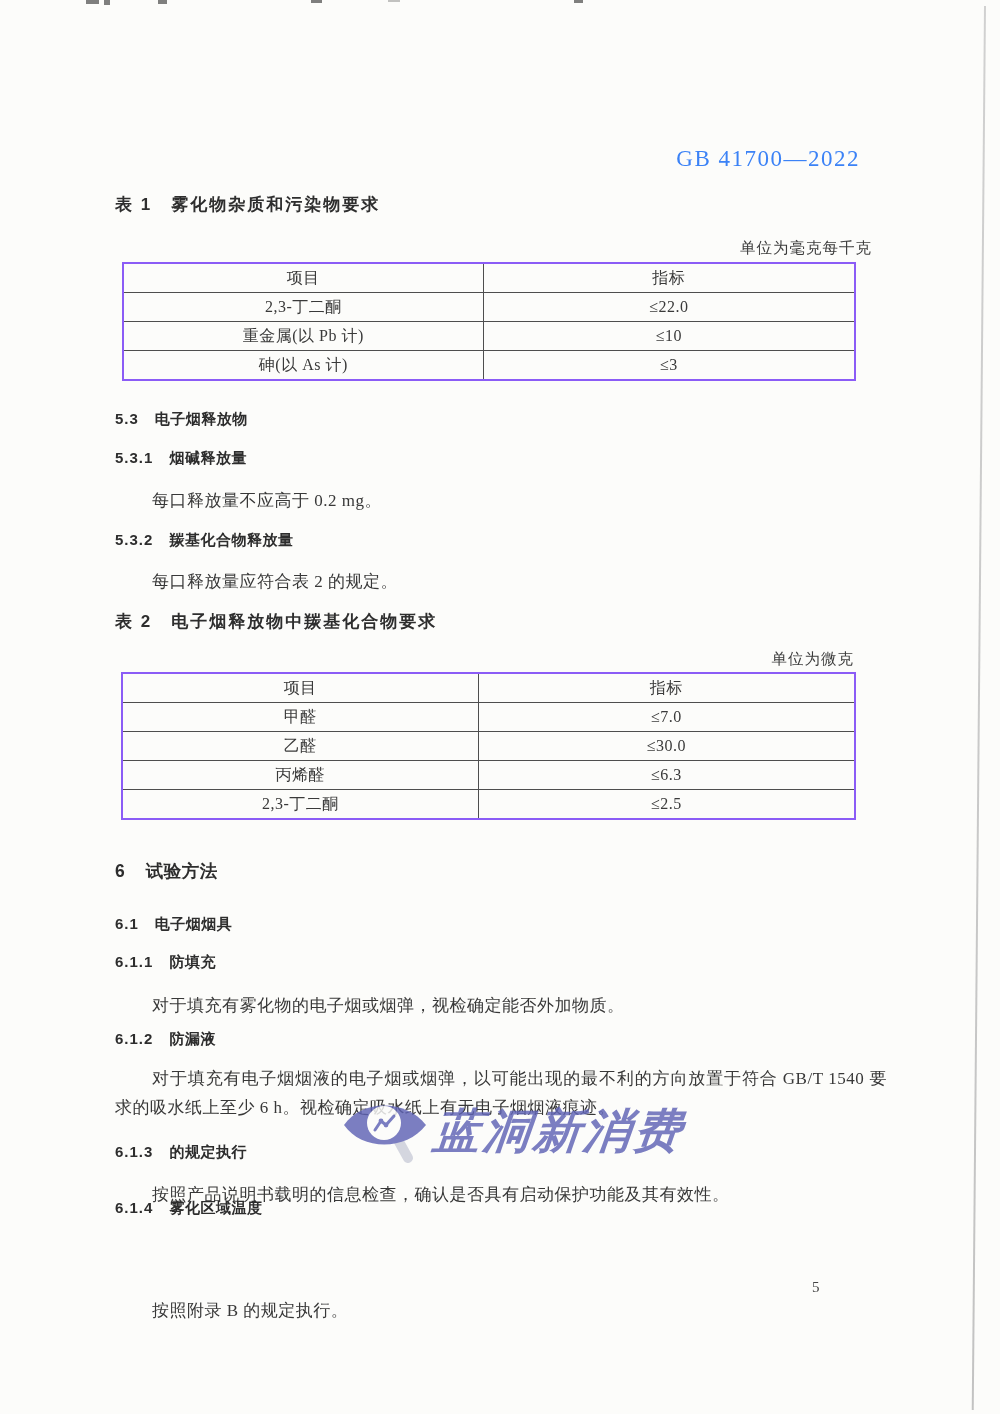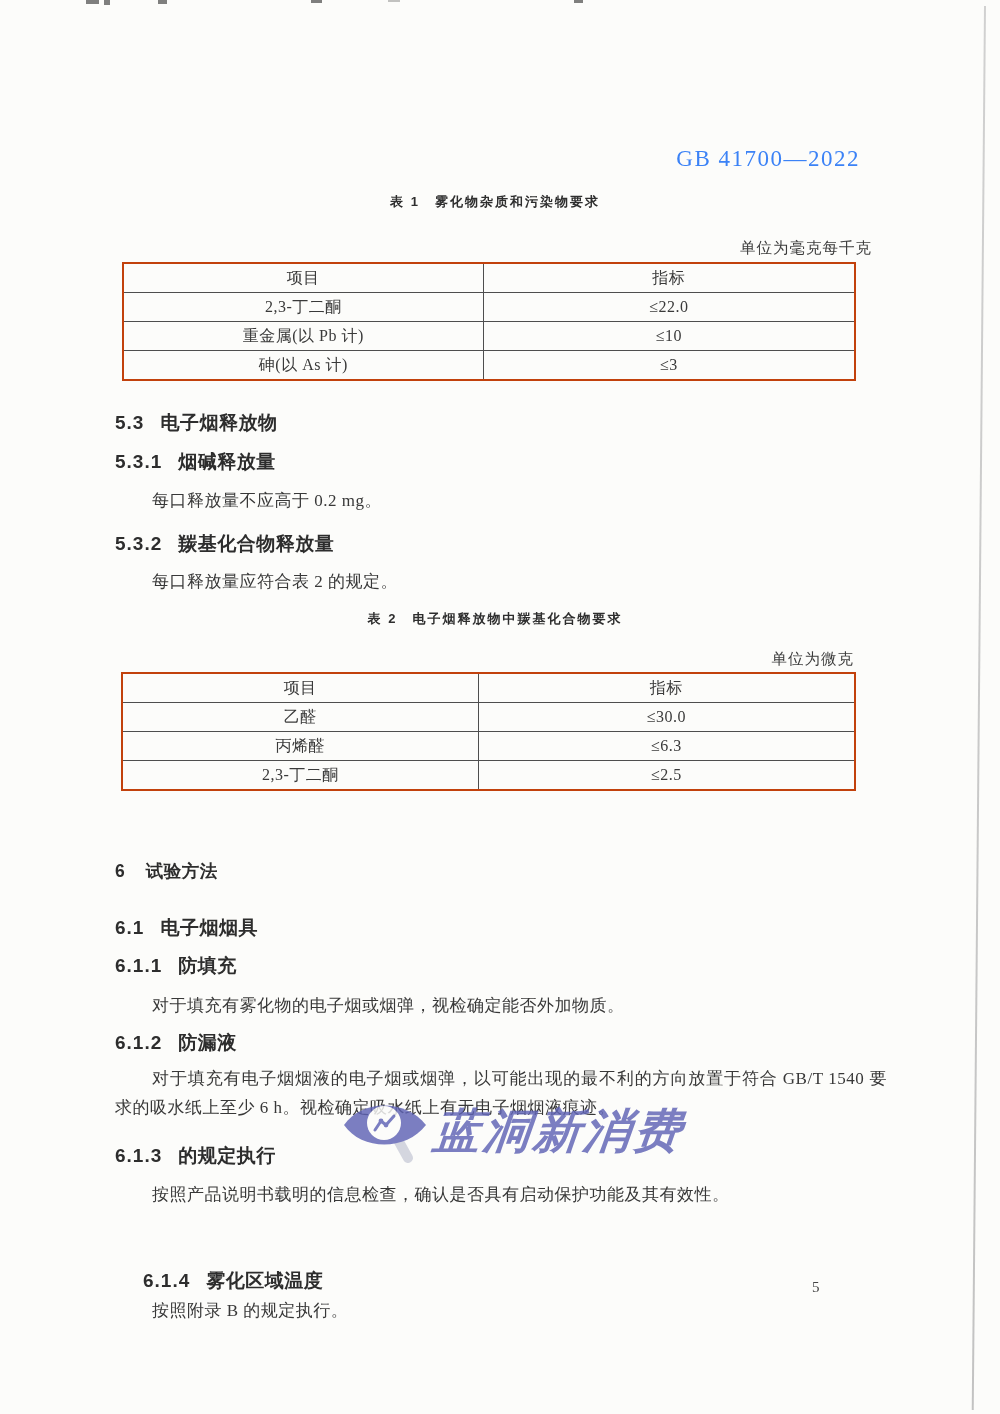--- a/index.html
+++ b/index.html
@@ -17,39 +17,39 @@
     position:absolute; left:984px; top:6px; width:2px; height:1404px;
     background:linear-gradient(to bottom,#c6c6c6,#b4b4b4);
     transform:rotate(0.5deg); transform-origin:top center; opacity:.8;
   }
 
   .doc-number {
     top:146px; right:140px; font-size:23px; letter-spacing:1.5px; color:#3b82f6;
   }
 
   .table-title {
-    left:115px; width:760px; text-align:center;
+    left:115px; width:760px; 
     font-family:"Liberation Sans","DejaVu Sans",sans-serif;
-    font-weight:bold; font-size:13px; color:#2e2e2e; letter-spacing:2px;
+    font-weight:bold; font-size:17px; color:#2e2e2e; letter-spacing:2px;
   }
   .unit-note { font-size:15.5px; color:#3c3c3c; letter-spacing:1px; }
 
   table.gb-table {
     position:absolute; border-collapse:collapse; table-layout:fixed;
-    border:2px solid #c2410c; background:transparent;
+    border:2px solid #8b5cf6; background:transparent;
   }
   table.gb-table th, table.gb-table td {
     border:1px solid #4e4e4e; height:28px; text-align:center; vertical-align:middle;
     font-weight:normal; font-size:16px; color:#3a3a3a; padding:0;
     letter-spacing:.5px;
   }
 
   .heading {
     font-family:"Liberation Sans","DejaVu Sans",sans-serif;
-    font-weight:bold; font-size:19px; color:#2d2d2d; left:115px;
+    font-weight:bold; font-size:15px; color:#2d2d2d; left:115px;
     letter-spacing:.5px; white-space:nowrap;
   }
   .heading .h-num { margin-right:16px; letter-spacing:1px; }
   .heading.lvl1 { font-size:17.5px; }
   .heading.lvl1 .h-num { margin-right:20px; }
 
   .body-text {
     margin:0; font-size:17px; color:#383838; line-height:29px;
     letter-spacing:.5px; white-space:nowrap;
   }
@@ -136,20 +136,24 @@
         <col style="width:48.6%">
         <col style="width:51.4%">
       </colgroup>
     <thead>
       <tr>
         <th>项目</th>
         <th>指标</th>
       </tr>
     </thead>
     <tbody>
+      <tr>
+        <td>甲醛</td>
+        <td>≤7.0</td>
+      </tr>
       <tr>
         <td>乙醛</td>
         <td>≤30.0</td>
       </tr>
       <tr>
         <td>丙烯醛</td>
         <td>≤6.3</td>
       </tr>
       <tr>
         <td>2,3-丁二酮</td>
@@ -186,20 +190,20 @@
       <circle cx="44" cy="35" r="2.4" fill="#5f63b5"></circle>
     </svg>
     <div class="watermark-text" style="color:#5f63b5;">蓝洞新消费</div>
   </div>
 
   <div class="abs heading" style="top:1143px;">
     <span class="h-num">6.1.3</span><span>的规定执行</span>
   </div>
   <p class="abs body-text" style="top:1180px;left:152px;">按照产品说明书载明的信息检查，确认是否具有启动保护功能及其有效性。</p>
 
-  <div class="abs heading" style="top:1268px;margin-left:28px;">
+  <div class="abs heading" style="top:1199px;">
     <span class="h-num">6.1.4</span><span>雾化区域温度</span>
   </div>
   <p class="abs body-text" style="top:1254px;left:152px;margin-top:42px;">按照附录 B 的规定执行。</p>
 
   <div class="abs page-number" style="top:1279px;left:812px;">5</div>
 
 </div>
 
 </body></html>

